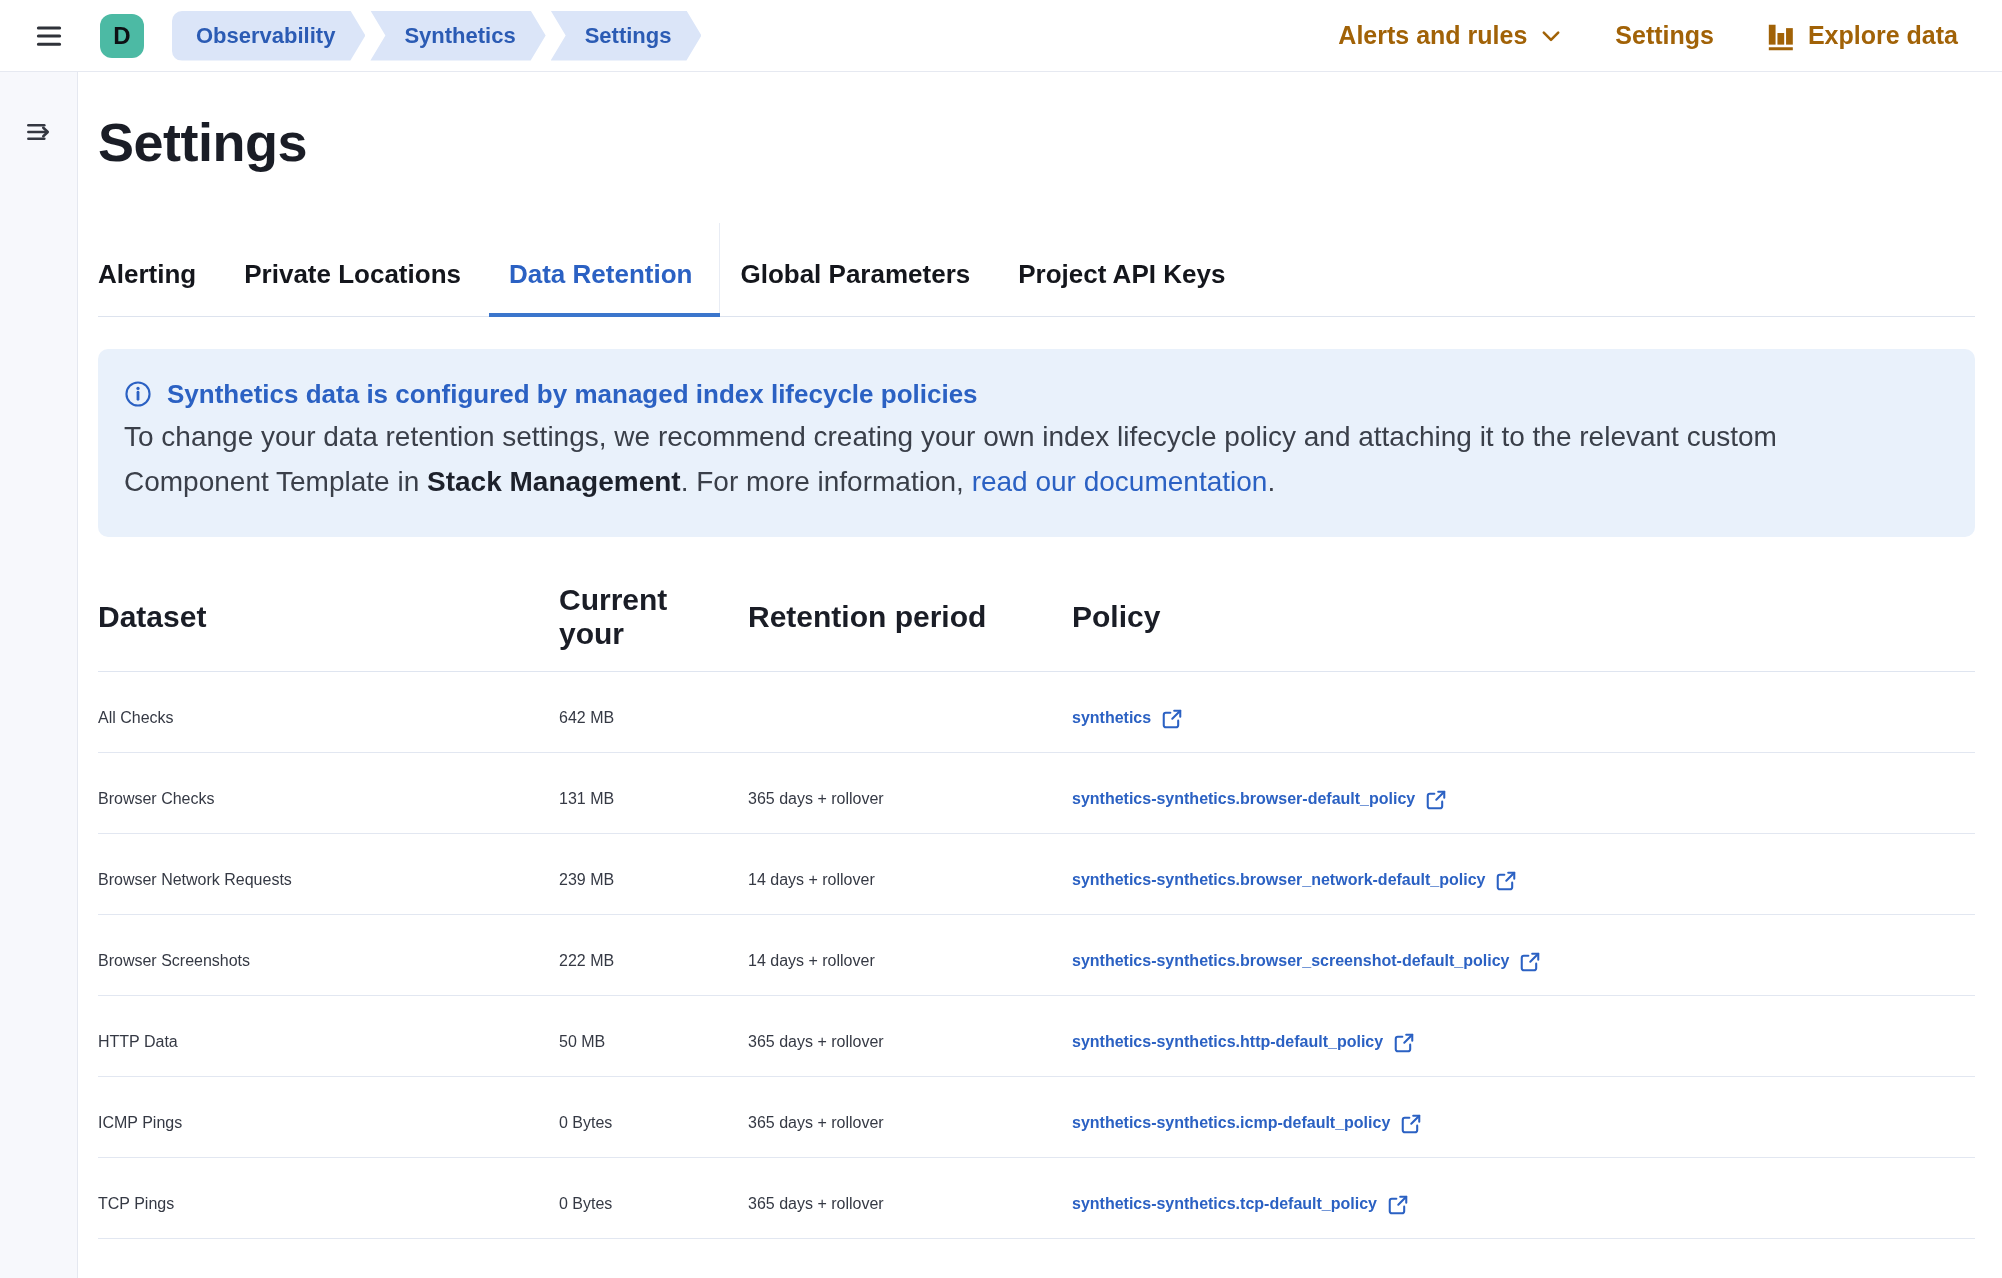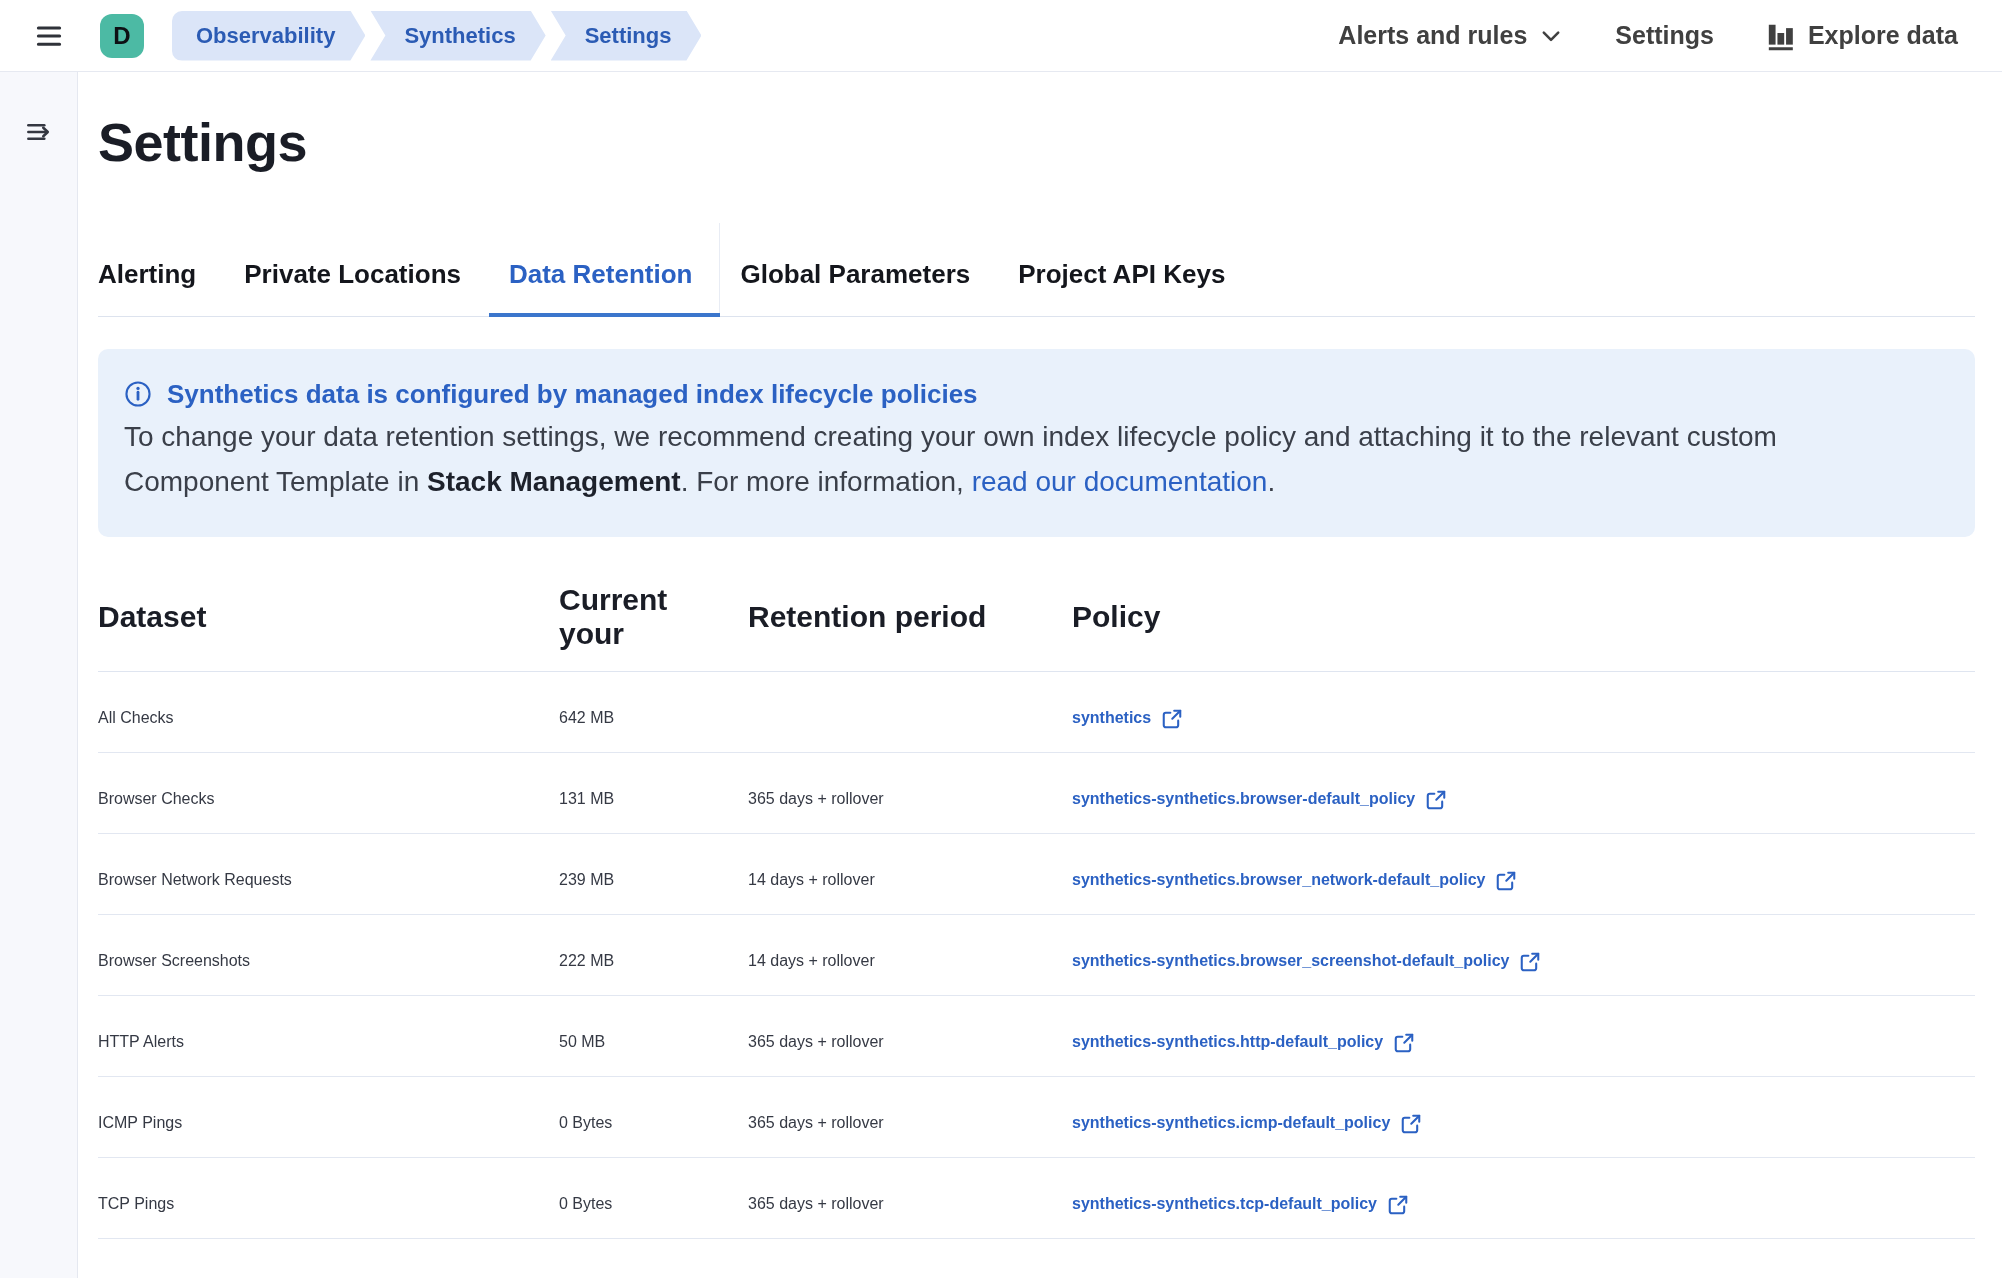--- a/index.html
+++ b/index.html
@@ -44,21 +44,21 @@
     clip-path:polygon(0 0,calc(100% - 15px) 0,100% 50%,calc(100% - 15px) 100%,0 100%);
   }
   .crumb.first{border-radius:10px 0 0 10px;}
   .crumb.notched{
     margin-left:5px;padding:0 30px 0 34px;
     clip-path:polygon(0 0,calc(100% - 15px) 0,100% 50%,calc(100% - 15px) 100%,0 100%,15px 50%);
   }
   .header-right{display:flex;align-items:center;gap:52px;}
   .header-action{
     background:none;border:none;cursor:pointer;display:flex;align-items:center;gap:12px;
-    font-family:inherit;font-size:25px;font-weight:600;color:#404040;
+    font-family:inherit;font-size:25px;font-weight:600;color:#a16207;
   }
 
   
   .body-row{flex:1;display:flex;min-height:0;}
   .rail{
     width:78px;flex:0 0 78px;background:var(--rail-bg);
     border-right:1px solid #e5e8f0;padding-top:40px;display:flex;justify-content:center;align-items:flex-start;
   }
   .rail .icon-btn{color:#343741;}
   main{flex:1;padding:0 27px 0 20px;min-width:0;}
@@ -270,21 +270,21 @@
                   <span class="ext-icon" style="display:flex;">
                     <svg width="22" height="22" viewBox="0 0 16 16" fill="none" stroke="currentColor" stroke-width="1.5" stroke-linecap="round" stroke-linejoin="round">
                       <path d="M12.5 9.2v3.3a1.5 1.5 0 0 1-1.5 1.5H3.5A1.5 1.5 0 0 1 2 12.5V5a1.5 1.5 0 0 1 1.5-1.5h3.3"></path>
                       <path d="M9.6 2H14v4.4"></path>
                       <path d="M14 2L8.2 7.8"></path>
                     </svg>
                   </span>
                 </a></td>
           </tr>
           <tr>
-            <td>HTTP Alerts</td>
+            <td>HTTP Data</td>
             <td>50 MB</td>
             <td>365 days + rollover</td>
             <td><a class="policy-link">
                   <span>synthetics-synthetics.http-default_policy</span>
                   <span class="ext-icon" style="display:flex;">
                     <svg width="22" height="22" viewBox="0 0 16 16" fill="none" stroke="currentColor" stroke-width="1.5" stroke-linecap="round" stroke-linejoin="round">
                       <path d="M12.5 9.2v3.3a1.5 1.5 0 0 1-1.5 1.5H3.5A1.5 1.5 0 0 1 2 12.5V5a1.5 1.5 0 0 1 1.5-1.5h3.3"></path>
                       <path d="M9.6 2H14v4.4"></path>
                       <path d="M14 2L8.2 7.8"></path>
                     </svg>

